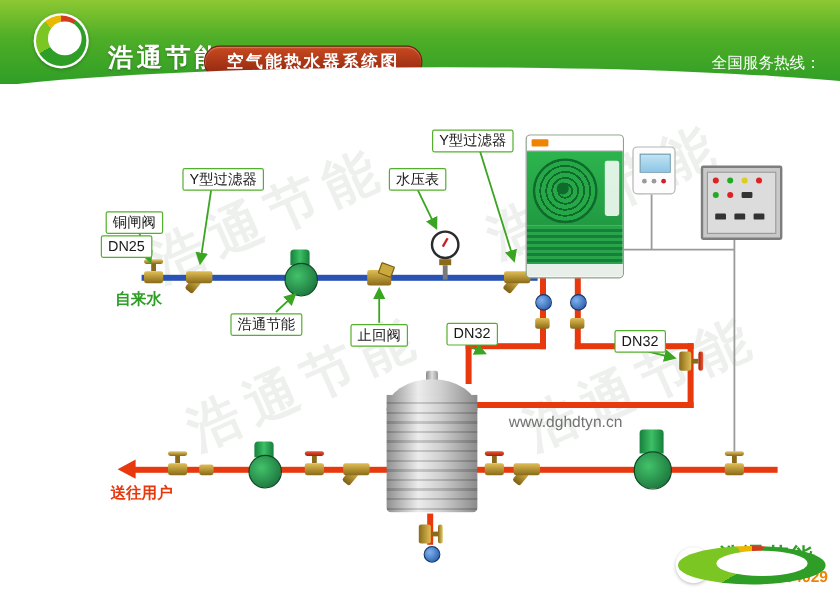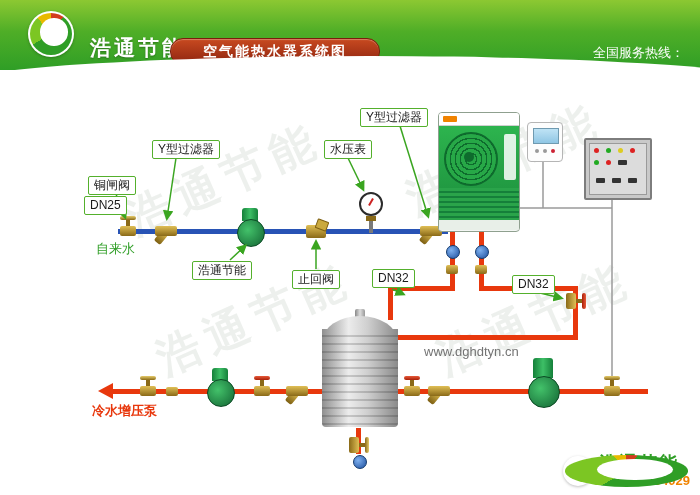--- a/index.html
+++ b/index.html
@@ -14,21 +14,21 @@
   .logo{position:absolute;left:28px;top:11px;width:46px;height:46px;border-radius:50%;
         background:#fff;overflow:hidden;box-shadow:0 1px 3px rgba(0,0,0,.25);}
   .logo::before{content:'';position:absolute;inset:2px;border-radius:50%;
         background:conic-gradient(from 120deg,#2f9e26 0 120deg,#7cc623 120deg 200deg,
                    #e8b900 200deg 240deg,#d23c1e 240deg 275deg,#2f9e26 275deg 360deg);}
   .logo::after{content:'';position:absolute;left:27%;top:16%;width:60%;height:60%;
         border-radius:50%;background:#fff;}
   .logo.small{position:static;width:30px;height:30px;flex:0 0 30px;}
   .company{position:absolute;left:90px;top:34px;color:#fff;font-size:21px;font-weight:bold;
         letter-spacing:3px;text-shadow:0 1px 2px rgba(0,0,0,.3);}
-  .banner{position:absolute;left:170px;top:38px;height:25px;line-height:25px;padding:0 32px;
+  .banner{position:absolute;left:170px;top:38px;height:25px;line-height:25px;padding:0 18px;
         border-radius:13px;background:linear-gradient(180deg,#c84a20,#8e2410);
         border:1px solid #7a1d0c;color:#fff;font-size:14px;font-weight:bold;letter-spacing:2px;
         box-shadow:inset 0 1px 1px rgba(255,255,255,.3);}
   .hotline{position:absolute;right:16px;top:44px;color:#fff;display:flex;align-items:baseline;gap:2px;}
   .hotline .lab{font-size:13px;}
   .hotline .num{font-size:19px;font-weight:bold;letter-spacing:1px;}
 
   
   .wm{position:absolute;z-index:0;font-size:44px;font-weight:bold;letter-spacing:8px;
       color:rgba(110,135,110,.12);transform:rotate(-24deg);white-space:nowrap;}
@@ -115,21 +115,21 @@
   .tank .dome{position:absolute;left:0;top:0;width:76px;height:26px;
       border-radius:50% 50% 0 0/100% 100% 0 0;
       background:linear-gradient(90deg,#8f8f8f,#ececec 35%,#cfcfcf 60%,#8a8a8a);}
   .tank .body{position:absolute;left:0;top:13px;width:76px;height:98px;border-radius:0 0 4px 4px;
       background:repeating-linear-gradient(180deg,rgba(0,0,0,0) 0 6px,rgba(0,0,0,.16) 6px 8px),
                  linear-gradient(90deg,#8f8f8f,#ececec 35%,#cfcfcf 60%,#8a8a8a);}
 
   
   .lbl{position:absolute;z-index:6;background:#fff;border:1px solid #54b02c;border-radius:2px;
       padding:1px 5px;font-size:12px;line-height:15px;color:#1a1a1a;white-space:nowrap;}
-  .txt-green{position:absolute;z-index:6;color:#2f9e26;font-weight:normal;font-size:13px;}
+  .txt-green{position:absolute;z-index:6;color:#2f9e26;font-weight:bold;font-size:13px;}
   .txt-red{position:absolute;z-index:6;color:#e8380d;font-weight:bold;font-size:13px;}
 
   
   .footer{position:absolute;right:10px;bottom:6px;display:flex;align-items:center;gap:6px;z-index:10;}
   .fcol{display:flex;flex-direction:column;line-height:1.15;}
   .fcompany{color:#2f9e26;font-weight:bold;font-size:18px;letter-spacing:2px;}
   .fphone{color:#f08300;font-weight:bold;font-size:13px;}
 </style>
 </head>
 <body>
@@ -298,21 +298,21 @@
   <div class="lbl" style="left:152px;top:140px">Y型过滤器</div>
   <div class="lbl" style="left:88px;top:176px">铜闸阀</div>
   <div class="lbl" style="left:84px;top:196px">DN25</div>
   <div class="txt-green" style="left:96px;top:240px">自来水</div>
   <div class="lbl" style="left:192px;top:261px">浩通节能</div>
   <div class="lbl" style="left:292px;top:270px">止回阀</div>
   <div class="lbl" style="left:324px;top:140px">水压表</div>
   <div class="lbl" style="left:360px;top:108px">Y型过滤器</div>
   <div class="lbl" style="left:372px;top:269px">DN32</div>
   <div class="lbl" style="left:512px;top:275px">DN32</div>
-  <div class="txt-red" style="left:92px;top:402px">冷水增压泵</div>
+  <div class="txt-red" style="left:92px;top:402px">送往用户</div>
 
   <div class="header">
     <div class="logo"></div>
     <div class="company">浩通节能</div>
     <div class="banner">空气能热水器系统图</div>
     <div class="hotline">
       <span class="lab">全国服务热线：</span>
     </div>
   </div>
 

